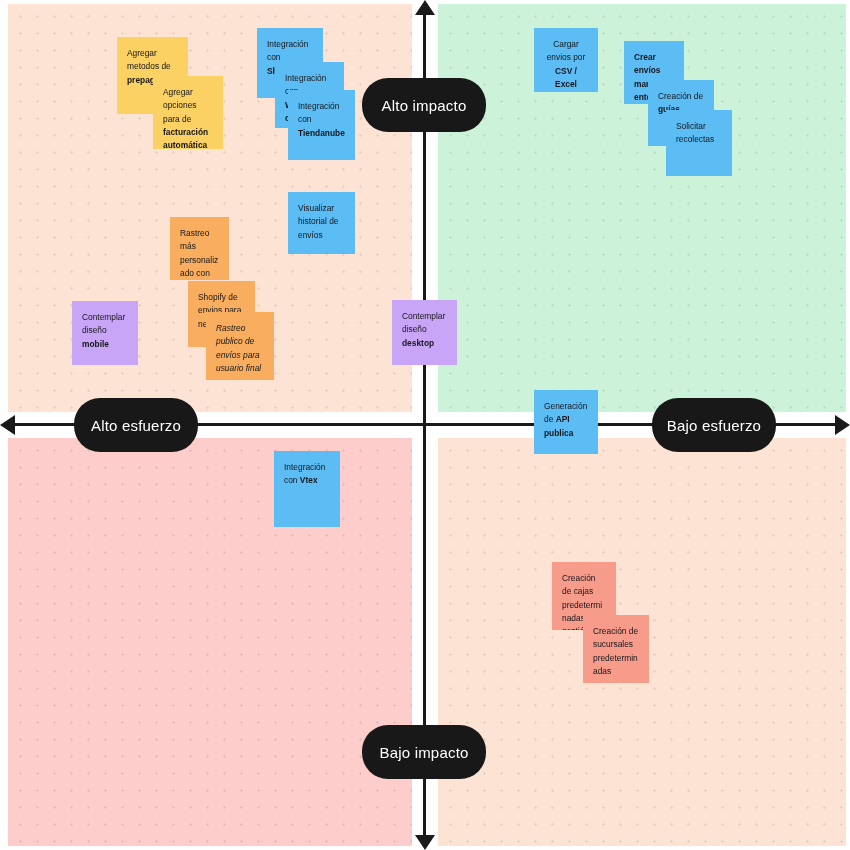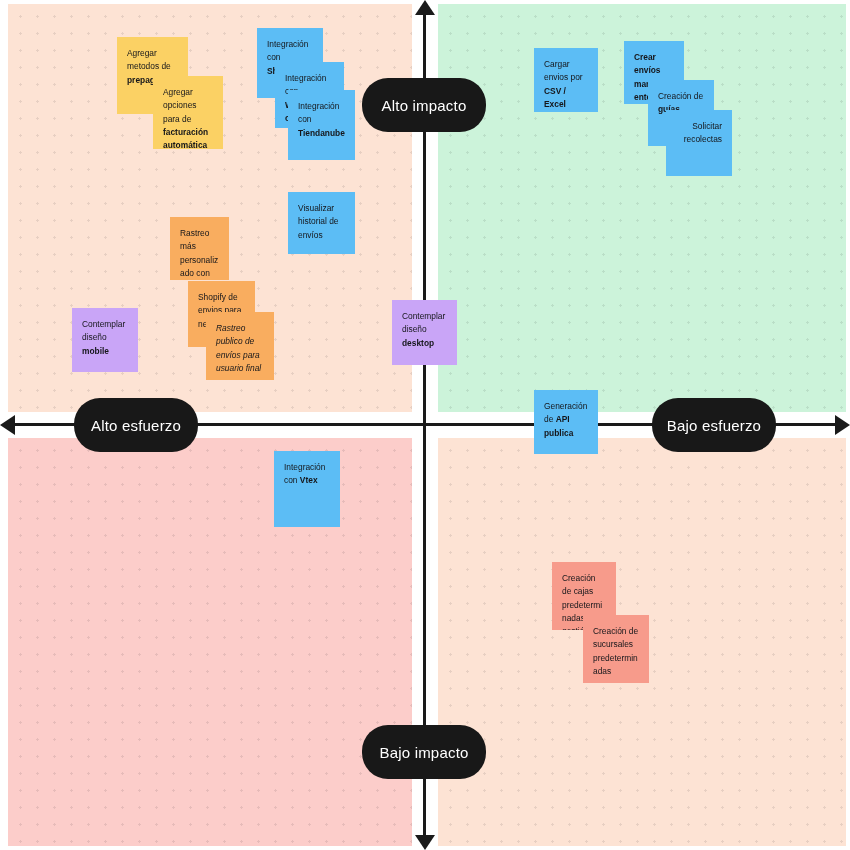--- a/index.html
+++ b/index.html
@@ -126,25 +126,25 @@
   <div id="notes-layer">
       <div class="note yellow" style="left: 117px; top: 37px; width: 71px; height: 77px;"><span>Agregar metodos</span> <span>de </span> <b>prepago</b> </div>
       <div class="note yellow" style="left: 153px; top: 76px; width: 70px; height: 73px;"><span>Agregar opciones</span> <span>para de</span> <b>facturación</b> <b>automática</b> </div>
       <div class="note blue" style="left: 257px; top: 28px; width: 66px; height: 70px;"><span>Integración con</span> <b>Shopify</b> </div>
       <div class="note blue" style="left: 275px; top: 62px; width: 69px; height: 66px;"><span>Integración con</span> <b>WooComerce</b> </div>
       <div class="note blue" style="left: 288px; top: 90px; width: 67px; height: 70px;"><span>Integración con</span> <b>Tiendanube</b> </div>
       <div class="note blue" style="left: 288px; top: 192px; width: 67px; height: 62px;"><span>Visualizar</span> <span>historial de envíos</span> </div>
       <div class="note orange" style="left: 170px; top: 217px; width: 59px; height: 63px;"><span>Rastreo más</span> <span>personalizado</span> <span>con liga segura y</span>   </div>
       <div class="note orange" style="left: 188px; top: 281px; width: 67px; height: 66px;"><span>Shopify de envios</span> <span>para negocios</span> </div>
       <div class="note orange" style="left: 206px; top: 312px; width: 68px; height: 68px; font-style: italic;"><span>Rastreo publico</span> <span>de envíos para</span> <span>usuario final</span> </div>
-      <div class="note purple" style="left: 72px; top: 301px; width: 66px; height: 64px; margin-top: 7px;"><span>Contemplar</span> <span>diseño </span> <b>mobile</b> </div>
+      <div class="note purple" style="left: 72px; top: 301px; width: 66px; height: 64px;"><span>Contemplar</span> <span>diseño </span> <b>mobile</b> </div>
       <div class="note purple" style="left: 392px; top: 300px; width: 65px; height: 65px;"><span>Contemplar</span> <span>diseño </span> <b>desktop</b> </div>
-      <div class="note blue" style="left: 534px; top: 48px; width: 64px; height: 64px;"><span>Cargar envios por</span> <b>CSV / Excel</b> </div>
+      <div class="note blue" style="left: 534px; top: 28px; width: 64px; height: 64px; text-align: center;"><span>Cargar envios por</span> <b>CSV / Excel</b> </div>
       <div class="note blue" style="left: 624px; top: 41px; width: 60px; height: 63px;"><b>Crear envíos</b> <b>manualmente</b> <span>en formulario</span> </div>
       <div class="note blue" style="left: 648px; top: 80px; width: 66px; height: 66px;"><span>Creación de</span> <b>guías</b> </div>
-      <div class="note blue" style="left: 666px; top: 110px; width: 66px; height: 66px; text-align: right;"><span>Solicitar</span> <span>recolectas</span> </div>
+      <div class="note blue" style="left: 666px; top: 110px; width: 66px; height: 66px;"><span>Solicitar</span> <span>recolectas</span> </div>
       <div class="note blue" style="left: 534px; top: 390px; width: 64px; height: 64px;"><span>Generación de</span> <b>API publica</b> </div>
       <div class="note blue" style="left: 274px; top: 451px; width: 66px; height: 76px;"><span>Integración con</span> <b>Vtex</b> </div>
       <div class="note salmon" style="left: 552px; top: 562px; width: 64px; height: 68px;"><span>Creación de cajas</span> <span>predeterminadas</span> <span>para gestión de</span>  </div>
       <div class="note salmon" style="left: 583px; top: 615px; width: 66px; height: 68px;"><span>Creación de</span> <span>sucursales</span> <span>predeterminadas</span> </div>
     </div>
 
 </div>
 
 </body></html>

